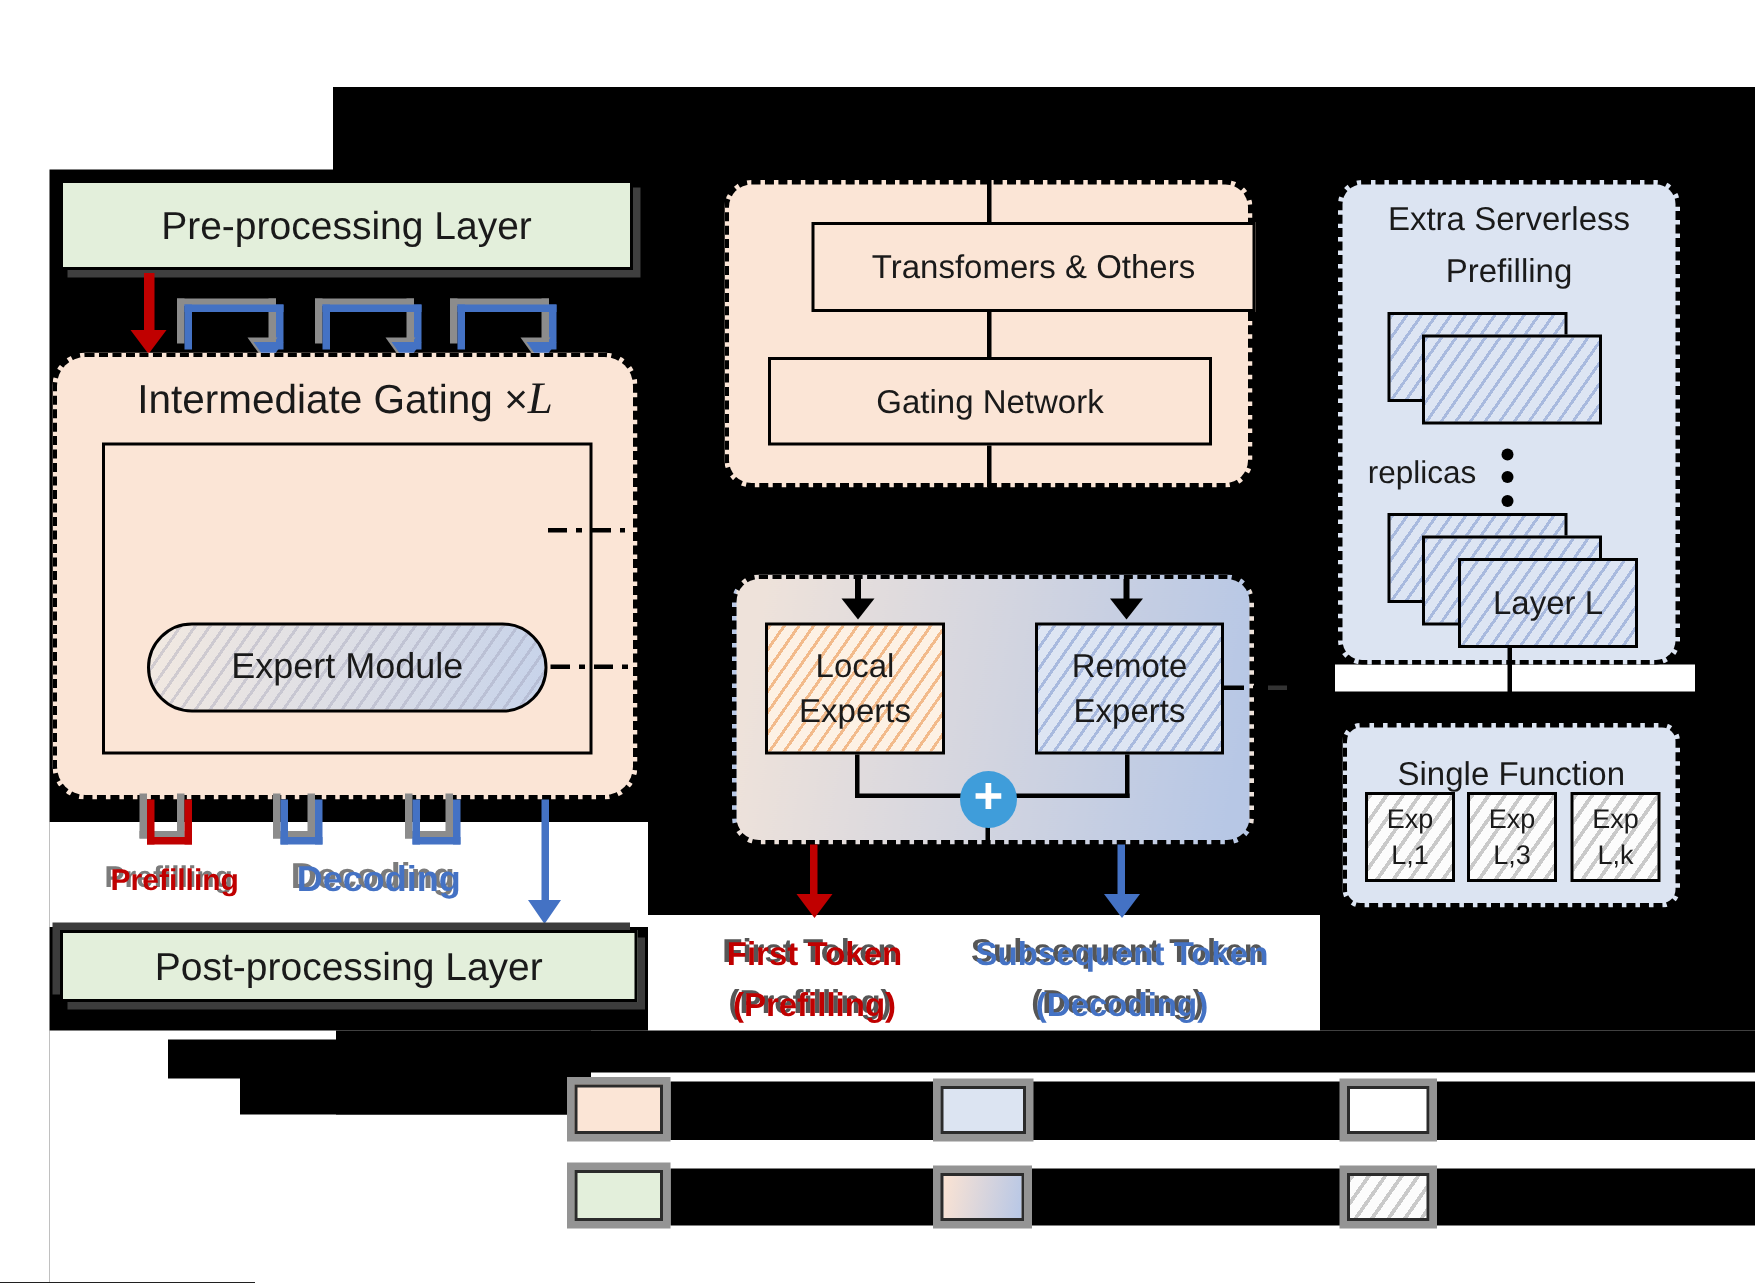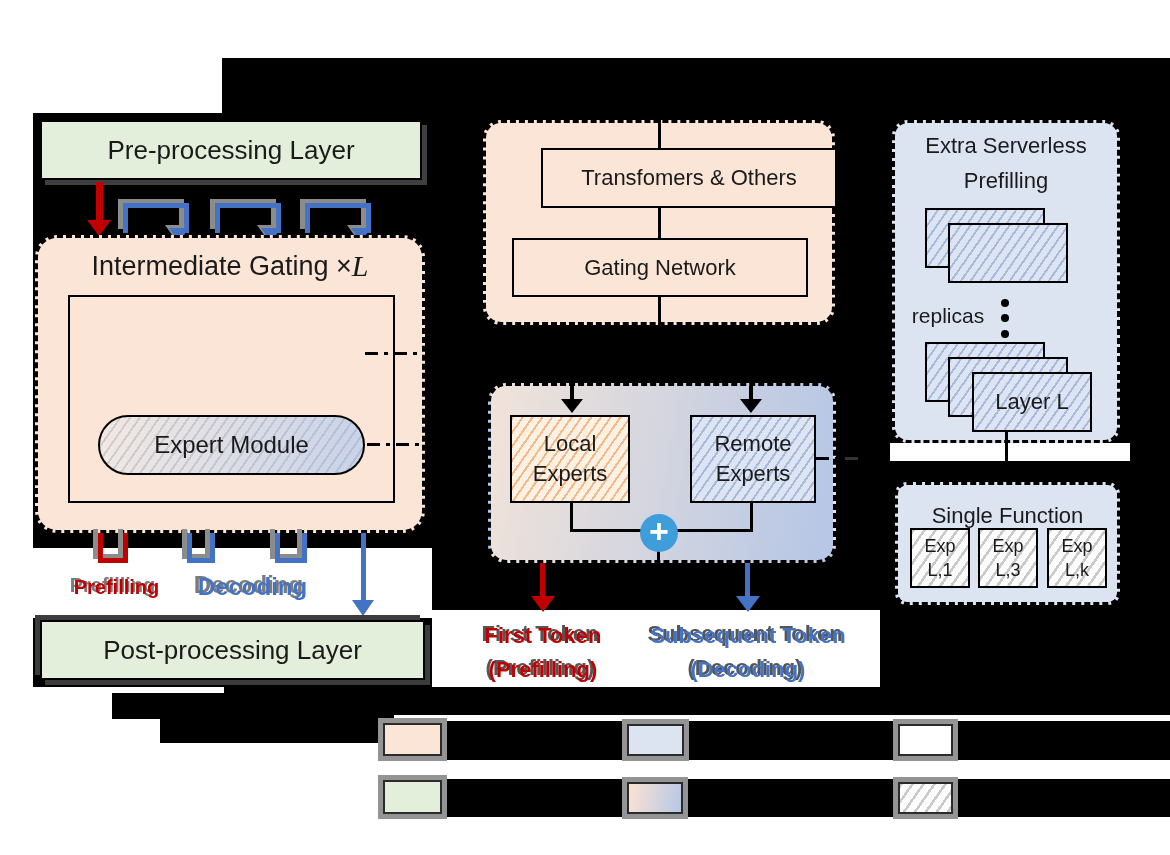--- a/index.html
+++ b/index.html
@@ -123,21 +123,21 @@
   </div>
   <div class="abs center shadowed" style="left:175px;top:572px;width:155px;height:30px;font-size:24px;font-weight:bold;color:#4472c4;">
     <span>Decoding</span>
   </div>
 
   <div class="abs" style="left:0;top:0;">
     <div class="abs" style="left:361px;top:533px;width:5px;height:70px;background:#4472c4;"></div>
     <div class="tri" style="left:352px;top:600px;border-left:11px solid transparent;border-right:11px solid transparent;border-top:16px solid #4472c4;"></div>
   </div>
 
-  <div class="abs greenfill box center" style="left:40px;top:620px;width:385px;height:60px;font-size:26px;box-shadow:-5px -5px 0 #3c3c3c, 5px 5px 0 #3c3c3c;">
+  <div class="abs greenfill box center" style="left:40px;top:620px;width:385px;height:48px;font-size:26px;box-shadow:-5px -5px 0 #3c3c3c, 5px 5px 0 #3c3c3c;">
     <span>Post-processing Layer</span>
   </div>
 
   <div class="abs peach dashedbox" style="left:483px;top:120px;width:352px;height:205px;border-radius:18px;"></div>
   <div class="abs vline" style="left:658px;top:120px;width:3px;height:205px;"></div>
   <div class="abs peach box center" style="left:512px;top:148px;width:296px;height:60px;font-size:22px;margin-left:29px;">
     <span>Transfomers &amp; Others</span>
   </div>
   <div class="abs peach box center" style="left:512px;top:238px;width:296px;height:59px;font-size:22px;">
     <span>Gating Network</span>

